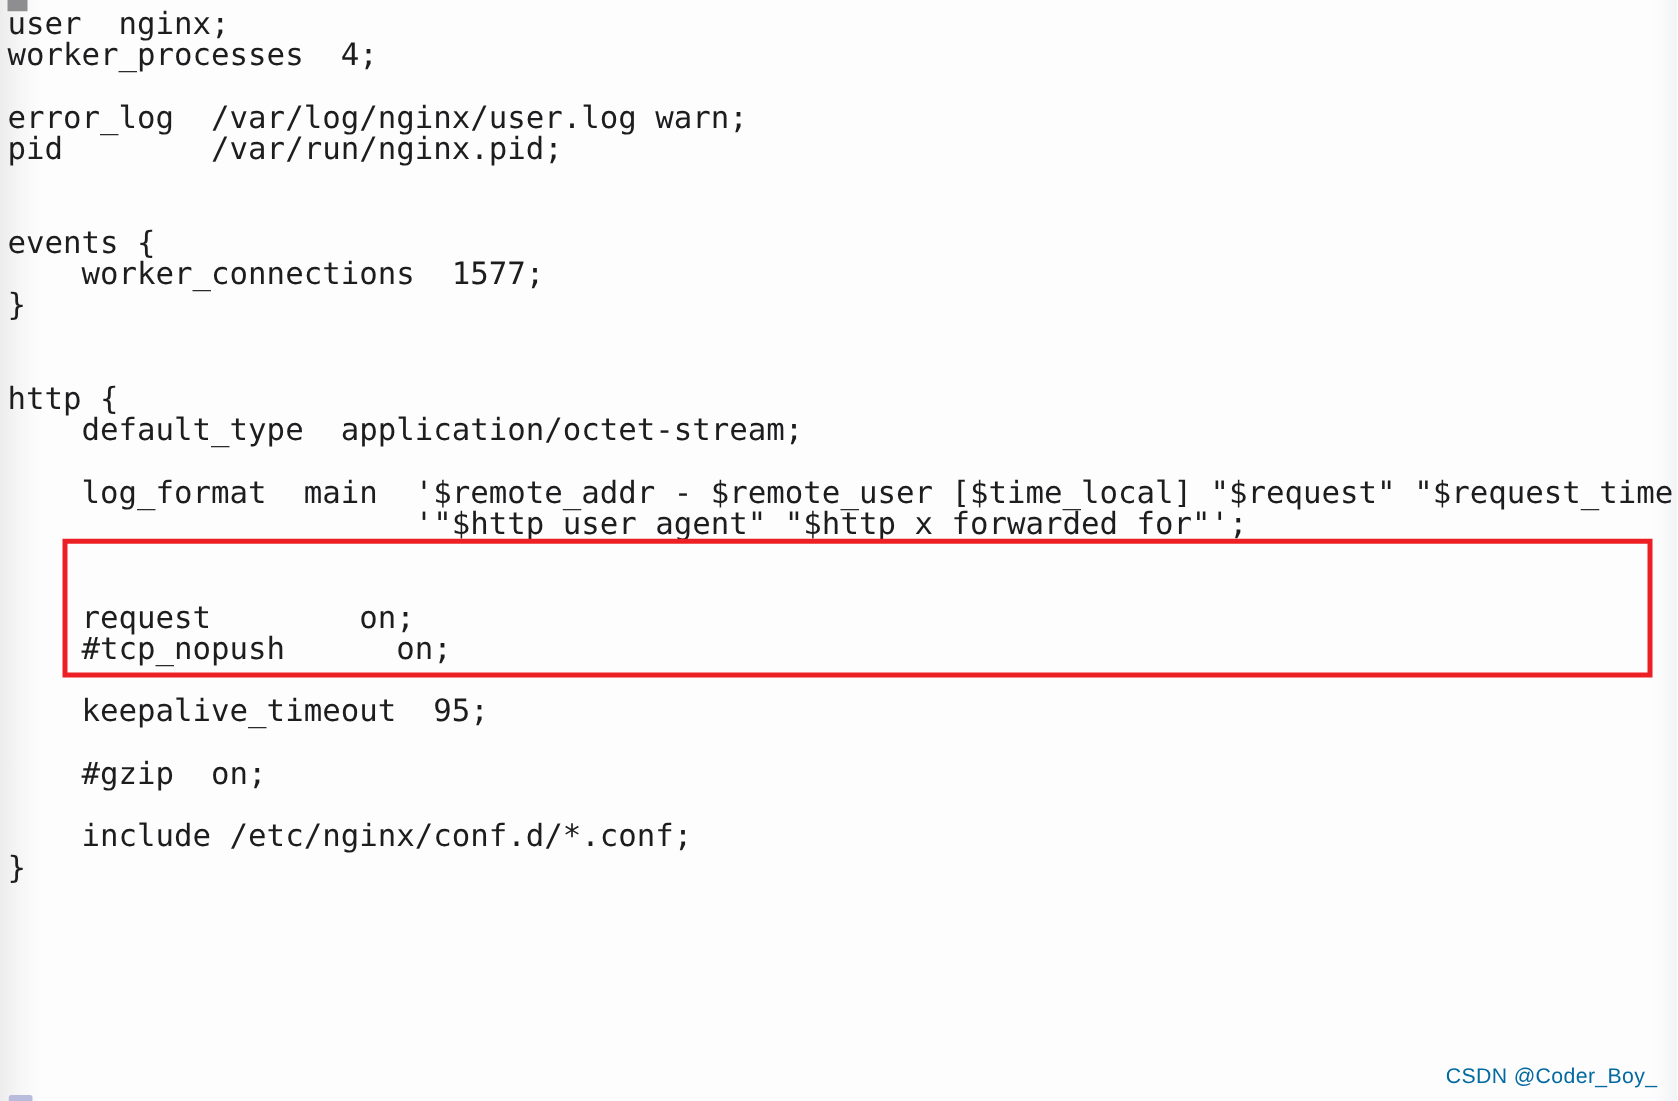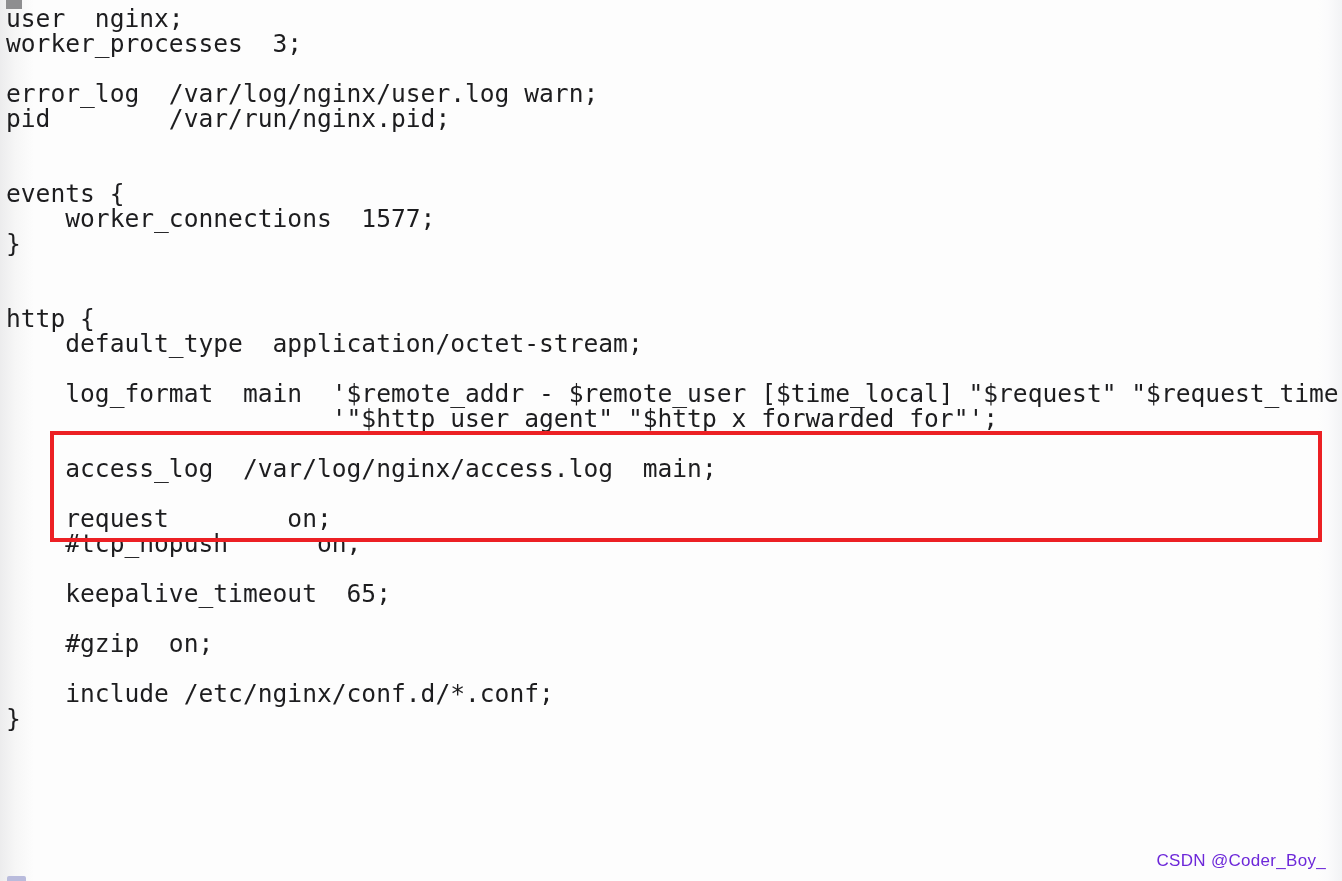--- a/index.html
+++ b/index.html
@@ -119,50 +119,49 @@
 </head>
 <body>
 
 <div id="screenshot" style="background: rgb(253, 253, 253);">
 
   <div class="top-fragment"></div>
 
   <div class="code-surface">
     <ul class="code-lines" id="code-lines">
         <li class="code-line">user  nginx;</li>
-        <li class="code-line">worker_processes  3;</li>
+        <li class="code-line">worker_processes  4;</li>
         <li class="code-line blank"></li>
         <li class="code-line">error_log  /var/log/nginx/user.log warn;</li>
         <li class="code-line">pid        /var/run/nginx.pid;</li>
         <li class="code-line blank"></li>
         <li class="code-line blank"></li>
         <li class="code-line">events {</li>
         <li class="code-line">    worker_connections  1577;</li>
         <li class="code-line">}</li>
         <li class="code-line blank"></li>
         <li class="code-line blank"></li>
         <li class="code-line">http {</li>
         <li class="code-line">    default_type  application/octet-stream;</li>
         <li class="code-line blank"></li>
         <li class="code-line">    log_format  main  '$remote_addr - $remote_user [$time_local] "$request" "$request_time"  '</li>
         <li class="code-line">                      '"$http_user_agent" "$http_x_forwarded_for"';</li>
         <li class="code-line blank"></li>
-        <li class="code-line">    access_log  /var/log/nginx/access.log  main;</li>
         <li class="code-line blank"></li>
         <li class="code-line">    request        on;</li>
         <li class="code-line">    #tcp_nopush      on;</li>
         <li class="code-line blank"></li>
-        <li class="code-line">    keepalive_timeout  65;</li>
+        <li class="code-line">    keepalive_timeout  95;</li>
         <li class="code-line blank"></li>
         <li class="code-line">    #gzip  on;</li>
         <li class="code-line blank"></li>
         <li class="code-line">    include /etc/nginx/conf.d/*.conf;</li>
         <li class="code-line">}</li>
       </ul>
   </div>
 
   <div class="annotation-box" style="border-color: rgb(236, 32, 36); border-width: 4px;"></div>
 
   <div class="bottom-fragment"></div>
 
-  <div class="watermark" style="color: #6d28d9;">CSDN @Coder_Boy_</div>
+  <div class="watermark" style="color: #0369a1;">CSDN @Coder_Boy_</div>
 
 </div>
 
 </body></html>

